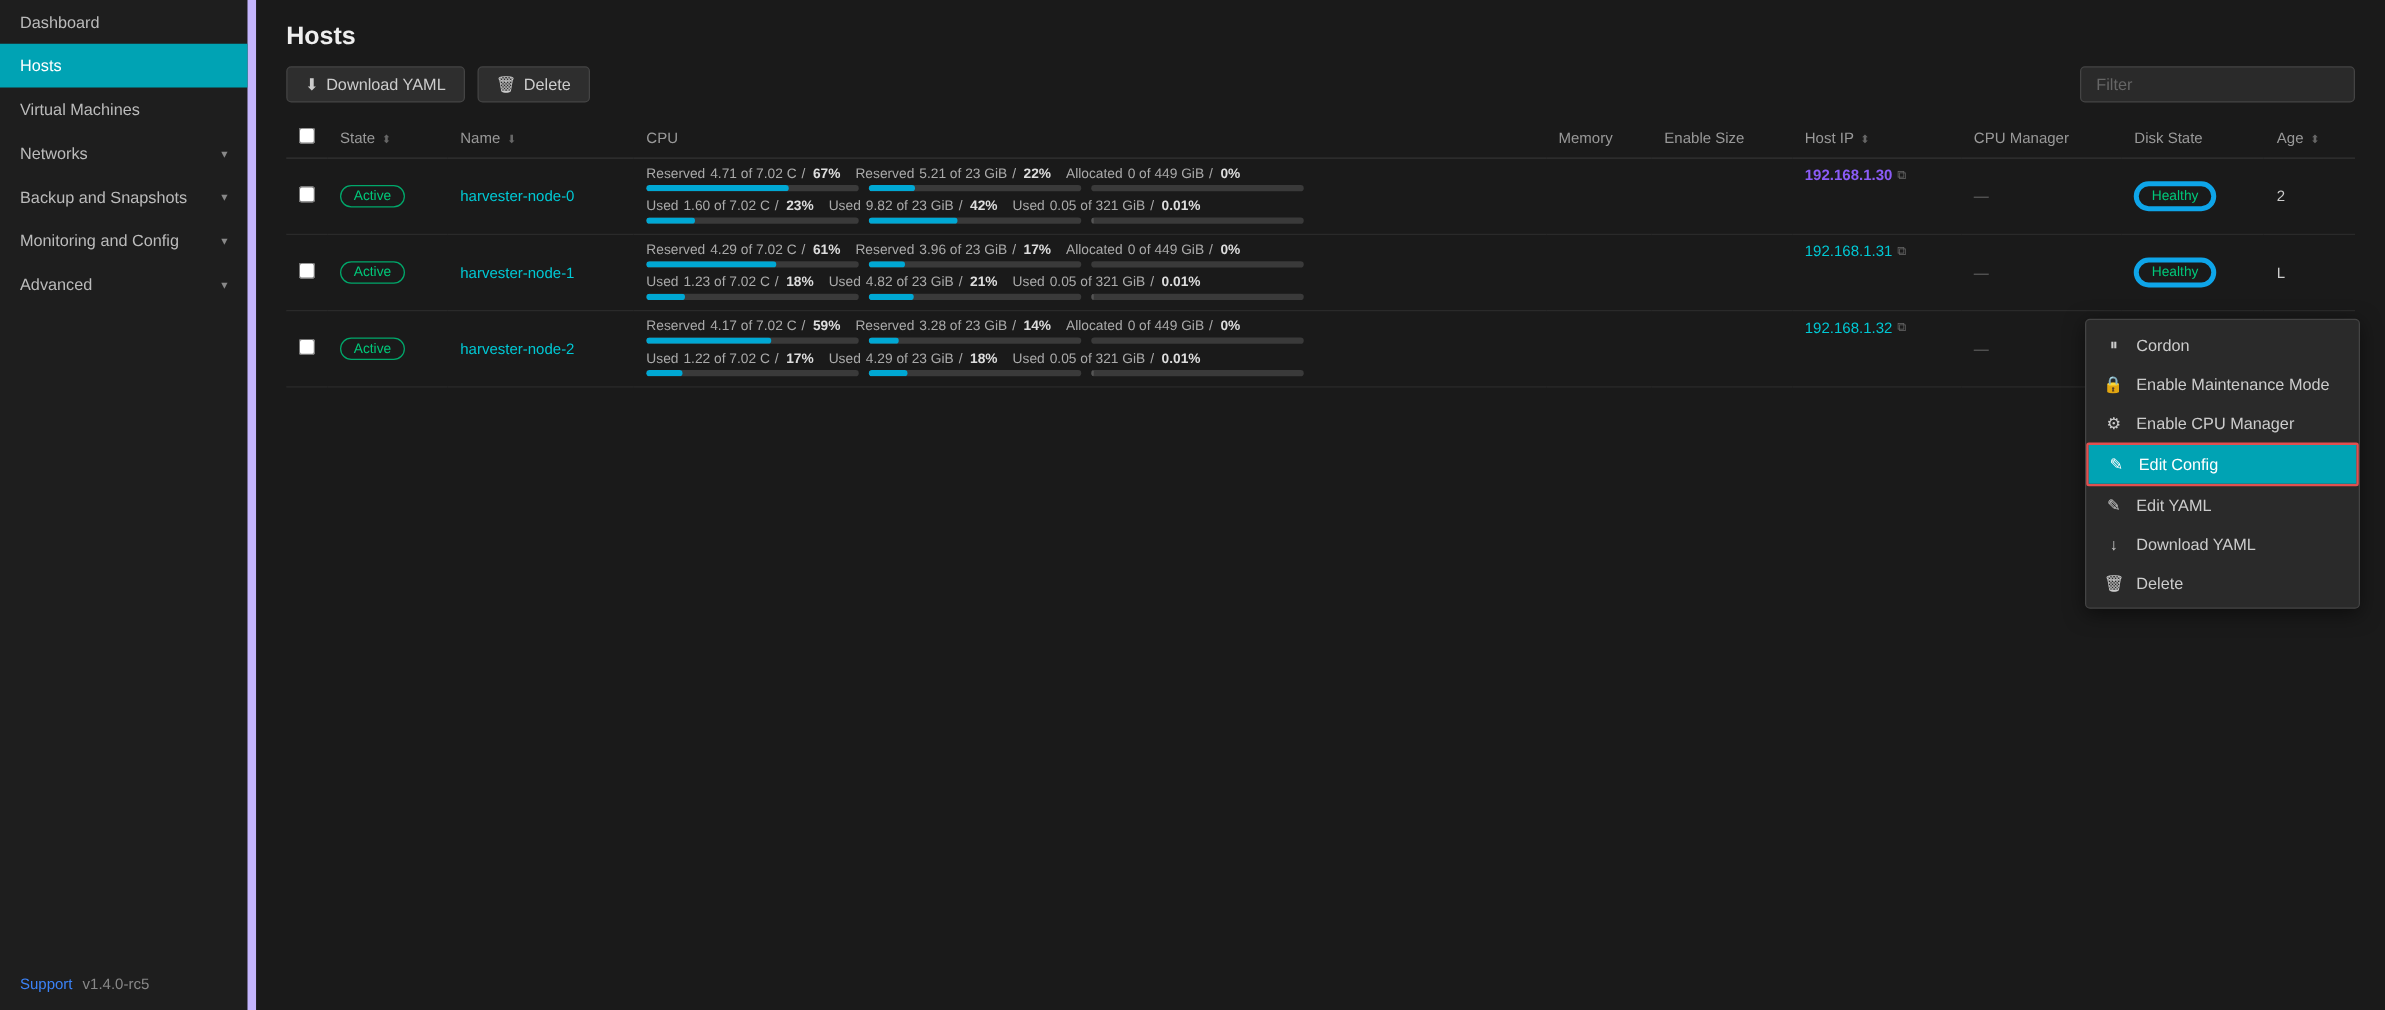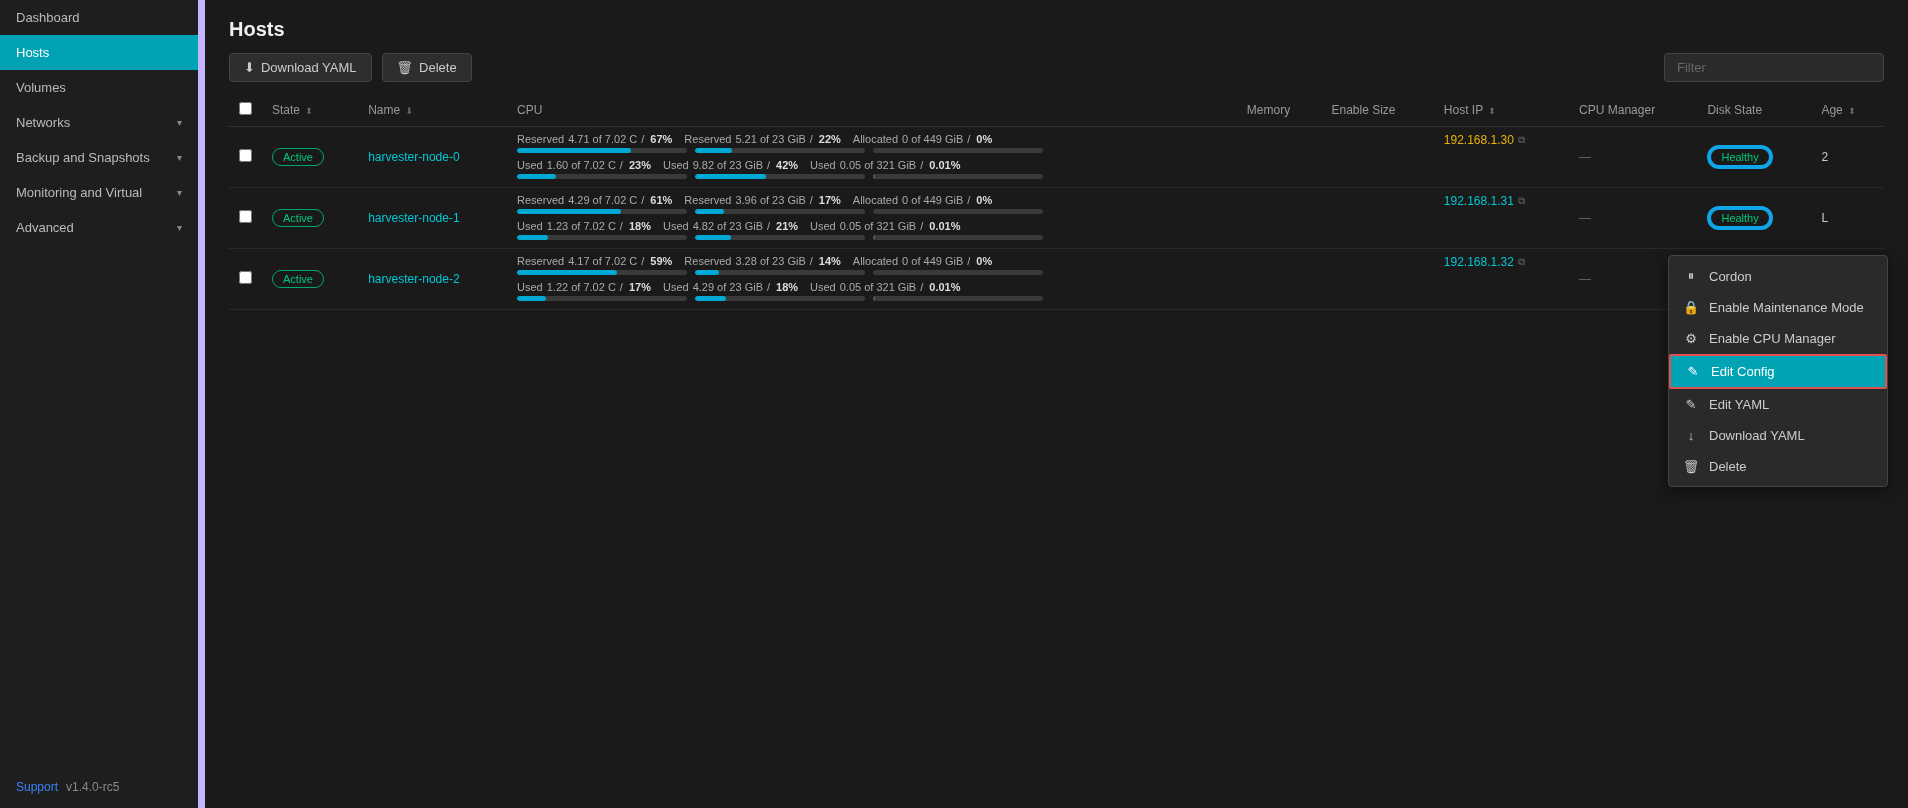--- a/index.html
+++ b/index.html
@@ -249,32 +249,32 @@
 <body>
 
 <div class="sidebar">
   <div class="sidebar-item">
     <span class="sidebar-item-label">Dashboard</span>
   </div>
   <div class="sidebar-item active">
     <span class="sidebar-item-label">Hosts</span>
   </div>
   <div class="sidebar-item">
-    <span class="sidebar-item-label">Volumes</span>
+    <span class="sidebar-item-label">Virtual Machines</span>
   </div>
   <div class="sidebar-item">
     <span class="sidebar-item-label">Networks</span>
     <span class="chevron">▾</span>
   </div>
   <div class="sidebar-item">
     <span class="sidebar-item-label">Backup and Snapshots</span>
     <span class="chevron">▾</span>
   </div>
   <div class="sidebar-item">
-    <span class="sidebar-item-label">Monitoring and Virtual</span>
+    <span class="sidebar-item-label">Monitoring and Config</span>
     <span class="chevron">▾</span>
   </div>
   <div class="sidebar-item">
     <span class="sidebar-item-label">Advanced</span>
     <span class="chevron">▾</span>
   </div>
 
   <div class="sidebar-footer">
     <span class="support-link">Support</span>
     <span>v1.4.0-rc5</span>
@@ -377,21 +377,21 @@
                   <div class="bar-fill" style="width:42%"></div>
                 </div>
         <div class="bar-track" style="width:170px;">
                   <div class="bar-fill gray" style="width:1%"></div>
                 </div>
       </div>
     </td>
     <td></td>
     <td></td>
     <td class="ip-cell">
-      <span style="color:#eab308;">192.168.1.30</span>
+      <span style="color:#8b5cf6;font-weight:bold;">192.168.1.30</span>
       <span class="copy-icon">⧉</span>
     </td>
     <td class="dash-text">—</td>
     <td><span class="healthy-badge">Healthy</span></td>
     <td>2</td>
   </tr>
           <tr>
     <td><input type="checkbox" style=""></td>
     <td><span class="state-badge">Active</span></td>
     <td><a class="node-link">harvester-node-1</a></td>

